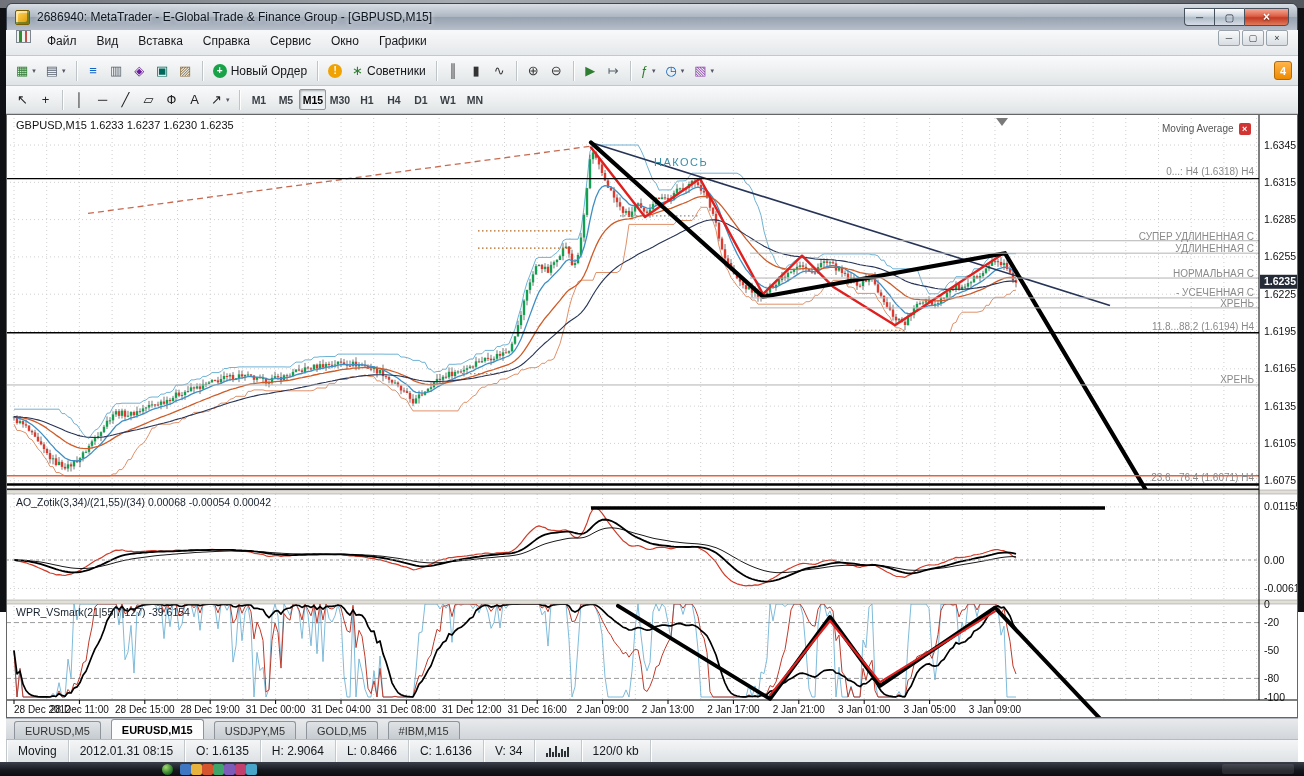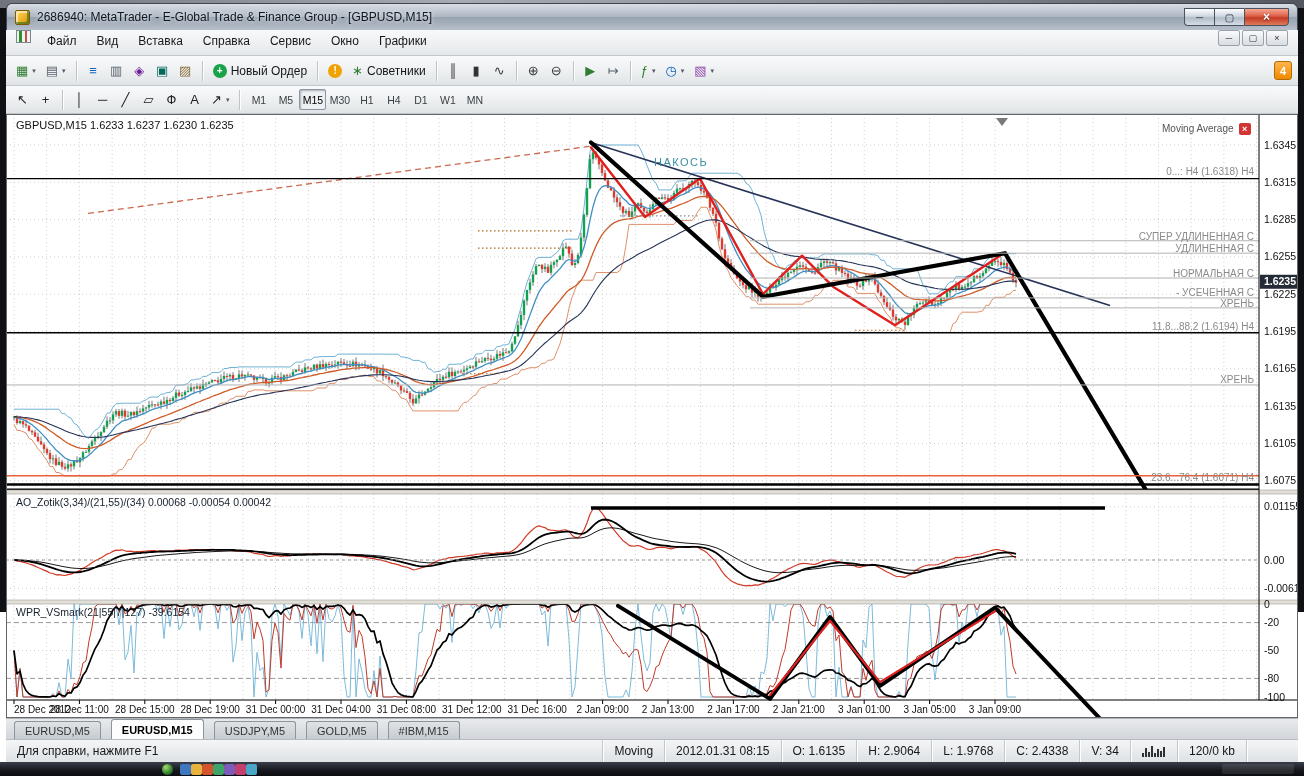--- a/index.html
+++ b/index.html
@@ -25,21 +25,21 @@
 .toolbar{position:absolute;left:6px;width:1292px;display:flex;align-items:center;padding:0 5px;background:linear-gradient(#f9fafb,#e9eced 70%,#dfe3e6);border-bottom:1px solid #c2c7cc}
 .t1{top:56px;height:30px}
 .t2{top:86px;height:28px}
 .tgroup{display:flex;align-items:center}
 .tbtn{height:24px;min-width:23px;padding:0 4px;display:flex;align-items:center;justify-content:center;gap:4px;border:1px solid transparent;border-radius:3px}
 .tglyph{font-size:13px;line-height:1}
 .tglyph.circle{width:14px;height:14px;border-radius:50%;font-size:10px;font-weight:bold;display:flex;align-items:center;justify-content:center;color:#fff !important}
 .tlabel{font-size:12px;color:#14161a;white-space:nowrap}
 .tdd{font-size:7px;color:#556}
 .tsep{width:1px;height:20px;background:#bfc4c9;box-shadow:1px 0 0 rgba(255,255,255,.9);margin:0 5px}
-.tf{width:27px;height:21px;display:flex;align-items:center;justify-content:center;font-size:10.5px;font-weight:normal;color:#3a3f45;border:1px solid transparent;border-radius:2px}
+.tf{width:27px;height:21px;display:flex;align-items:center;justify-content:center;font-size:10.5px;font-weight:bold;color:#3a3f45;border:1px solid transparent;border-radius:2px}
 .tf.active{background:#eef1f4;border-color:#8d97a3;box-shadow:inset 1px 1px 2px rgba(0,0,0,.28);color:#000}
 .badge4{position:absolute;right:12px;top:61px;width:18px;height:19px;display:flex;align-items:center;justify-content:center;font-size:11px;font-weight:bold;color:#fff;background:linear-gradient(#ffb54d,#ef8a00);border:1px solid #b36a00;border-radius:3px}
 
 #chart-svg{position:absolute;left:6px;top:114px;font-family:"Liberation Sans",sans-serif}
 .ma-tooltip{position:absolute;left:1162px;top:121px;height:15px;display:flex;align-items:center;gap:5px;font-size:10px;color:#555}
 .ma-x{width:12px;height:12px;background:#d23434;color:#fff;font-size:9px;font-weight:bold;line-height:12px;text-align:center;border-radius:2px}
 
 .tabsrow{position:absolute;left:6px;top:718px;width:1292px;height:21px;display:flex;align-items:flex-end;padding:0 8px;background:linear-gradient(#e8eaec,#d2d6da);border-top:1px solid #aeb4b9}
 .tab{height:18px;display:flex;align-items:center;padding:8px 10px;font-size:11px;color:#333;background:linear-gradient(#dfe3e6,#c6cbd0);border:1px solid #8d949b;border-bottom:none;border-radius:3px 3px 0 0;margin-right:10px}
 .tab.active{background:#fdfdfd;color:#000;font-weight:bold;height:20px}
@@ -1080,27 +1080,26 @@
 
   <div class="tabsrow" id="tabsrow">
       <div class="tab">EURUSD,M5</div>
       <div class="tab active">EURUSD,M15</div>
       <div class="tab">USDJPY,M5</div>
       <div class="tab">GOLD,M5</div>
       <div class="tab">#IBM,M15</div>
     </div>
 
   <div class="statusbar" id="statusbar">
-      <div class="seg first">Для справки, нажмите F1</div>
       <div class="seg">Moving</div>
       <div class="seg">2012.01.31 08:15</div>
       <div class="seg">O: 1.6135</div>
       <div class="seg">H: 2.9064</div>
-      <div class="seg">L: 1.9768</div>
-      <div class="seg">C: 2.4338</div>
+      <div class="seg">L: 0.8466</div>
+      <div class="seg">C: 1.6136</div>
       <div class="seg">V: 34</div>
       <div class="seg">
         <span class="bars">
           <i style="height: 4px;"></i>
           <i style="height: 9px;"></i>
           <i style="height: 5px;"></i>
           <i style="height: 11px;"></i>
           <i style="height: 4px;"></i>
           <i style="height: 8px;"></i>
           <i style="height: 6px;"></i>

